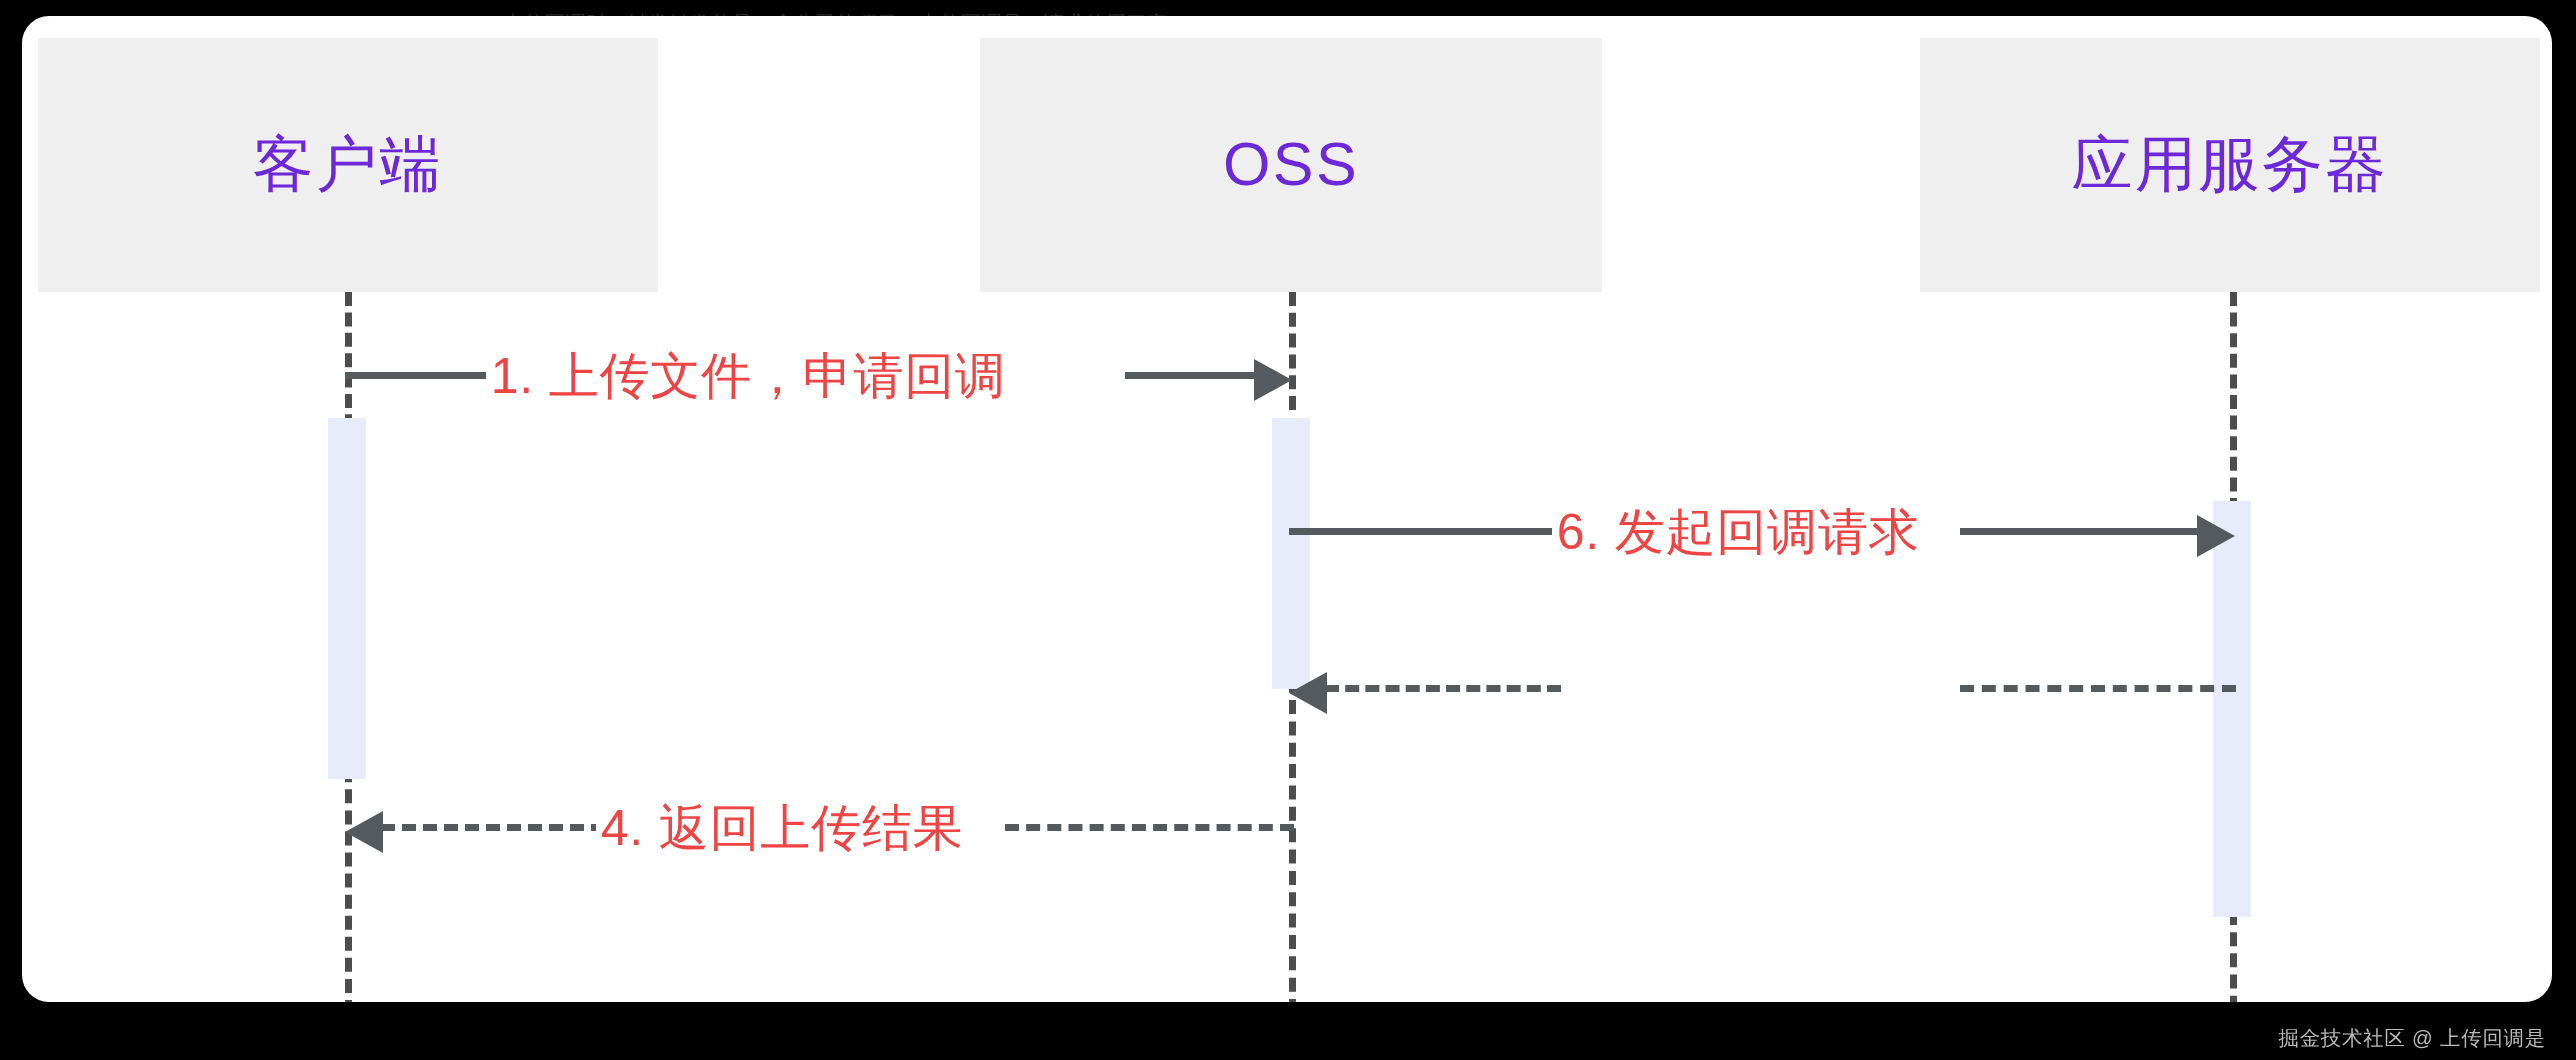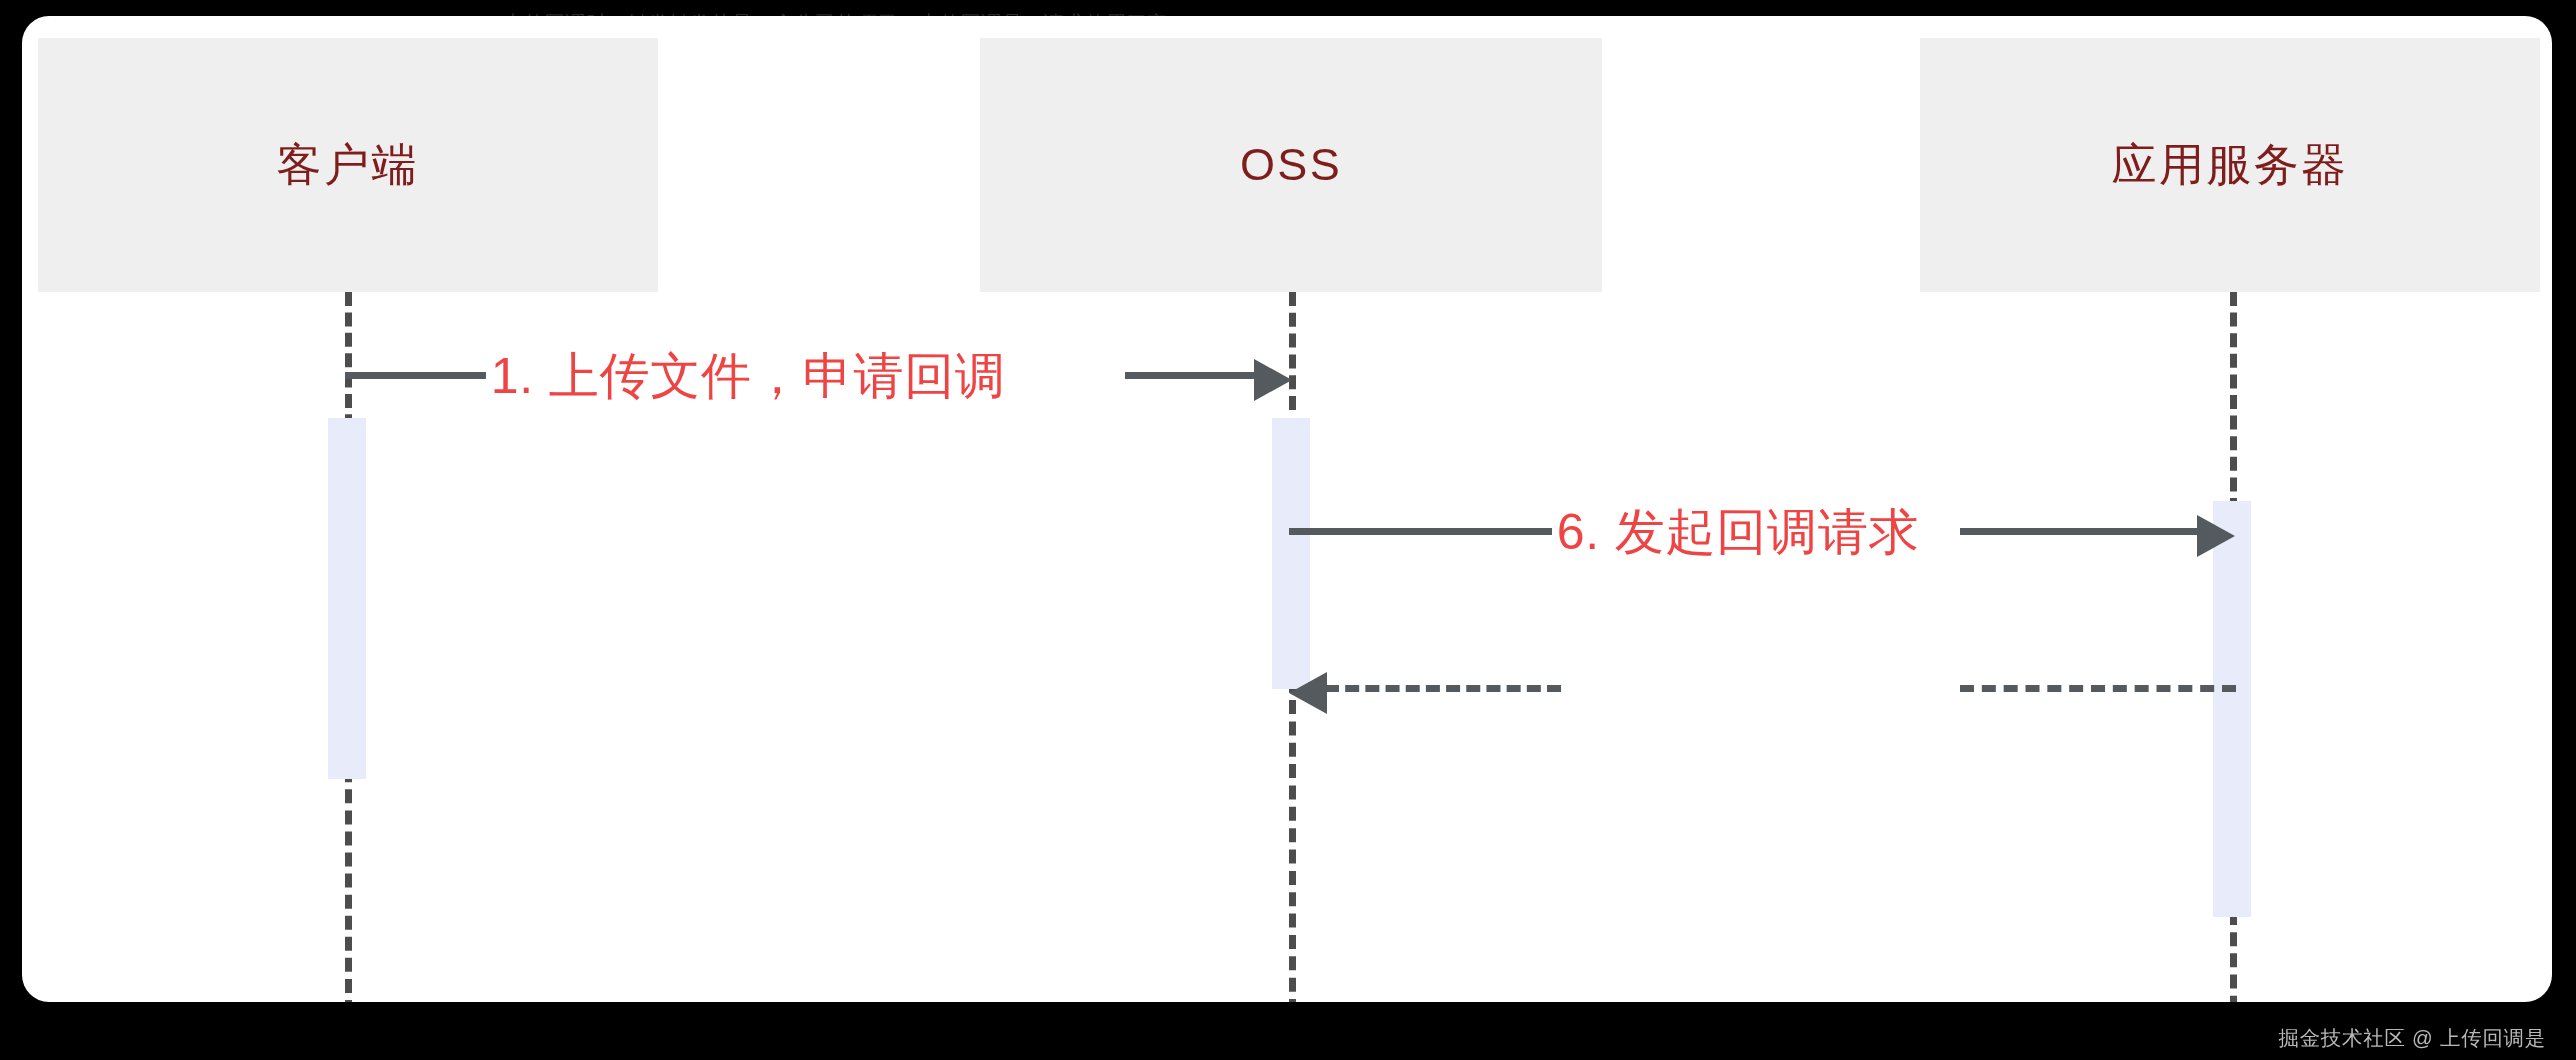--- a/index.html
+++ b/index.html
@@ -64,23 +64,23 @@
   .participant-box {
     position: absolute;
     top: 22px;
     height: 254px;
     background: #efefef;
     display: flex;
     align-items: center;
     justify-content: center;
   }
   .participant-label {
-    font-size: 45px;
+    font-size: 61px;
     line-height: 1;
-    color: #7f1d1d;
+    color: #6d28d9;
     letter-spacing: 2.4px;
     white-space: nowrap;
     font-weight: 400;
   }
   #participant-box-0 { left: 15.7px;   width: 620px; }
   #participant-box-1 { left: 958px; width: 622px; }
   #participant-box-2 { left: 1898px; width: 620px; }
 
   
   .lifeline {
@@ -248,18 +248,26 @@
     </div>
 
     <div class="message" id="message-3">
       <div class="message-line-wrap">
         <div class="arrowhead left"></div>
         <div class="msg-seg dashed seg-a"></div>
         <div class="msg-seg dashed seg-b"></div>
       </div>
     </div>
 
+    <div class="message" id="message-4">
+      <div class="message-line-wrap">
+        <div class="arrowhead left"></div>
+        <div class="msg-seg dashed seg-a"></div>
+        <div class="msg-seg dashed seg-b"></div>
+      </div>
+      <div class="msg-label">4. 返回上传结果</div>
+    </div>
 
   </div>
 </div>
 
 <div id="watermark">掘金技术社区 @ 上传回调是</div>
 
 
 </body></html>

